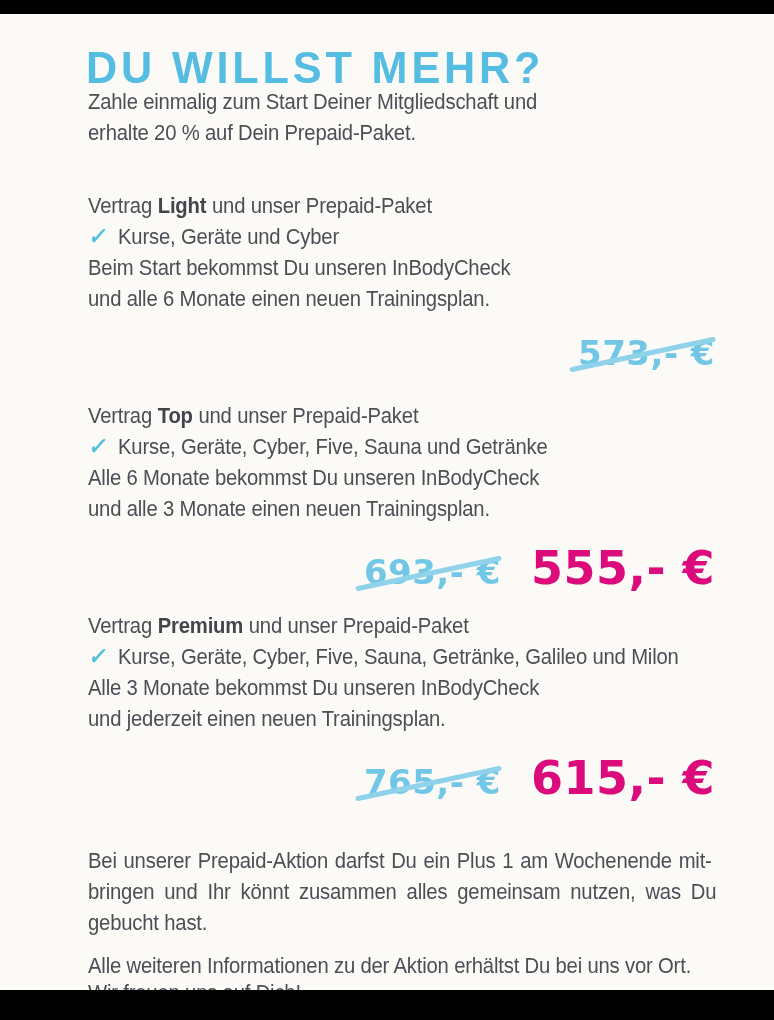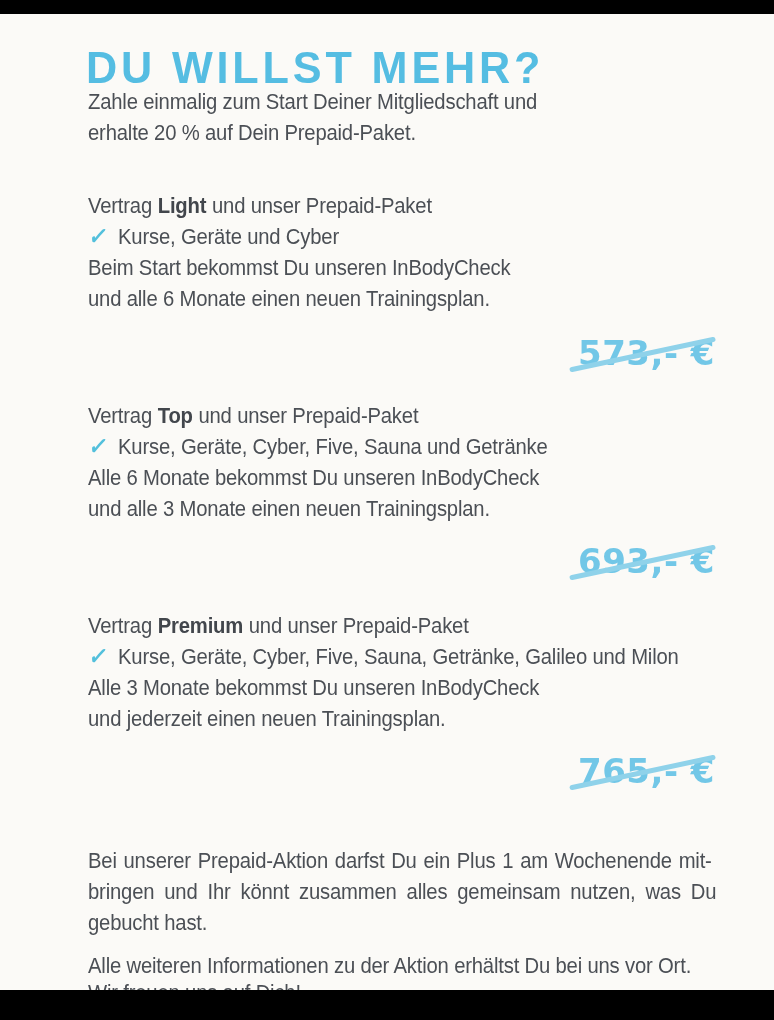--- a/index.html
+++ b/index.html
@@ -113,37 +113,39 @@
       <span class="check">✓</span><span>Kurse, Geräte, Cyber, Five, Sauna und Getränke</span>
     </div>
     <div class="line">Alle 6 Monate bekommst Du unseren InBodyCheck</div>
     <div class="line">und alle 3 Monate einen neuen Trainingsplan.</div>
   </div>
   <div class="price-row" style="top:541px">
     <span class="old-price">
       <span>693,- €</span>
       <i class="strike"></i>
     </span>
+    <span class="new-price">555,- €</span>
   </div>
 
   <div class="textblock" style="top:610px">
     <div class="line">
       <span class="w">Vertrag</span><span class="w bold">Premium</span><span>und unser Prepaid-Paket</span>
     </div>
     <div class="line">
       <span class="check">✓</span><span>Kurse, Geräte, Cyber, Five, Sauna, Getränke, Galileo und Milon</span>
     </div>
     <div class="line">Alle 3 Monate bekommst Du unseren InBodyCheck</div>
     <div class="line">und jederzeit einen neuen Trainingsplan.</div>
   </div>
   <div class="price-row" style="top:751px">
     <span class="old-price">
       <span>765,- €</span>
       <i class="strike"></i>
     </span>
+    <span class="new-price">615,- €</span>
   </div>
 
   <div class="textblock footer-par" style="top:845px">
     <div class="line justify1">Bei unserer Prepaid-Aktion darfst Du ein Plus 1 am Wochenende mit-</div>
     <div class="line justify2">bringen und Ihr könnt zusammen alles gemeinsam nutzen, was Du</div>
     <div class="line">gebucht hast.</div>
   </div>
 
   <div class="textblock" style="top:950px">
     <div class="line">Alle weiteren Informationen zu der Aktion erhältst Du bei uns vor Ort.</div>

